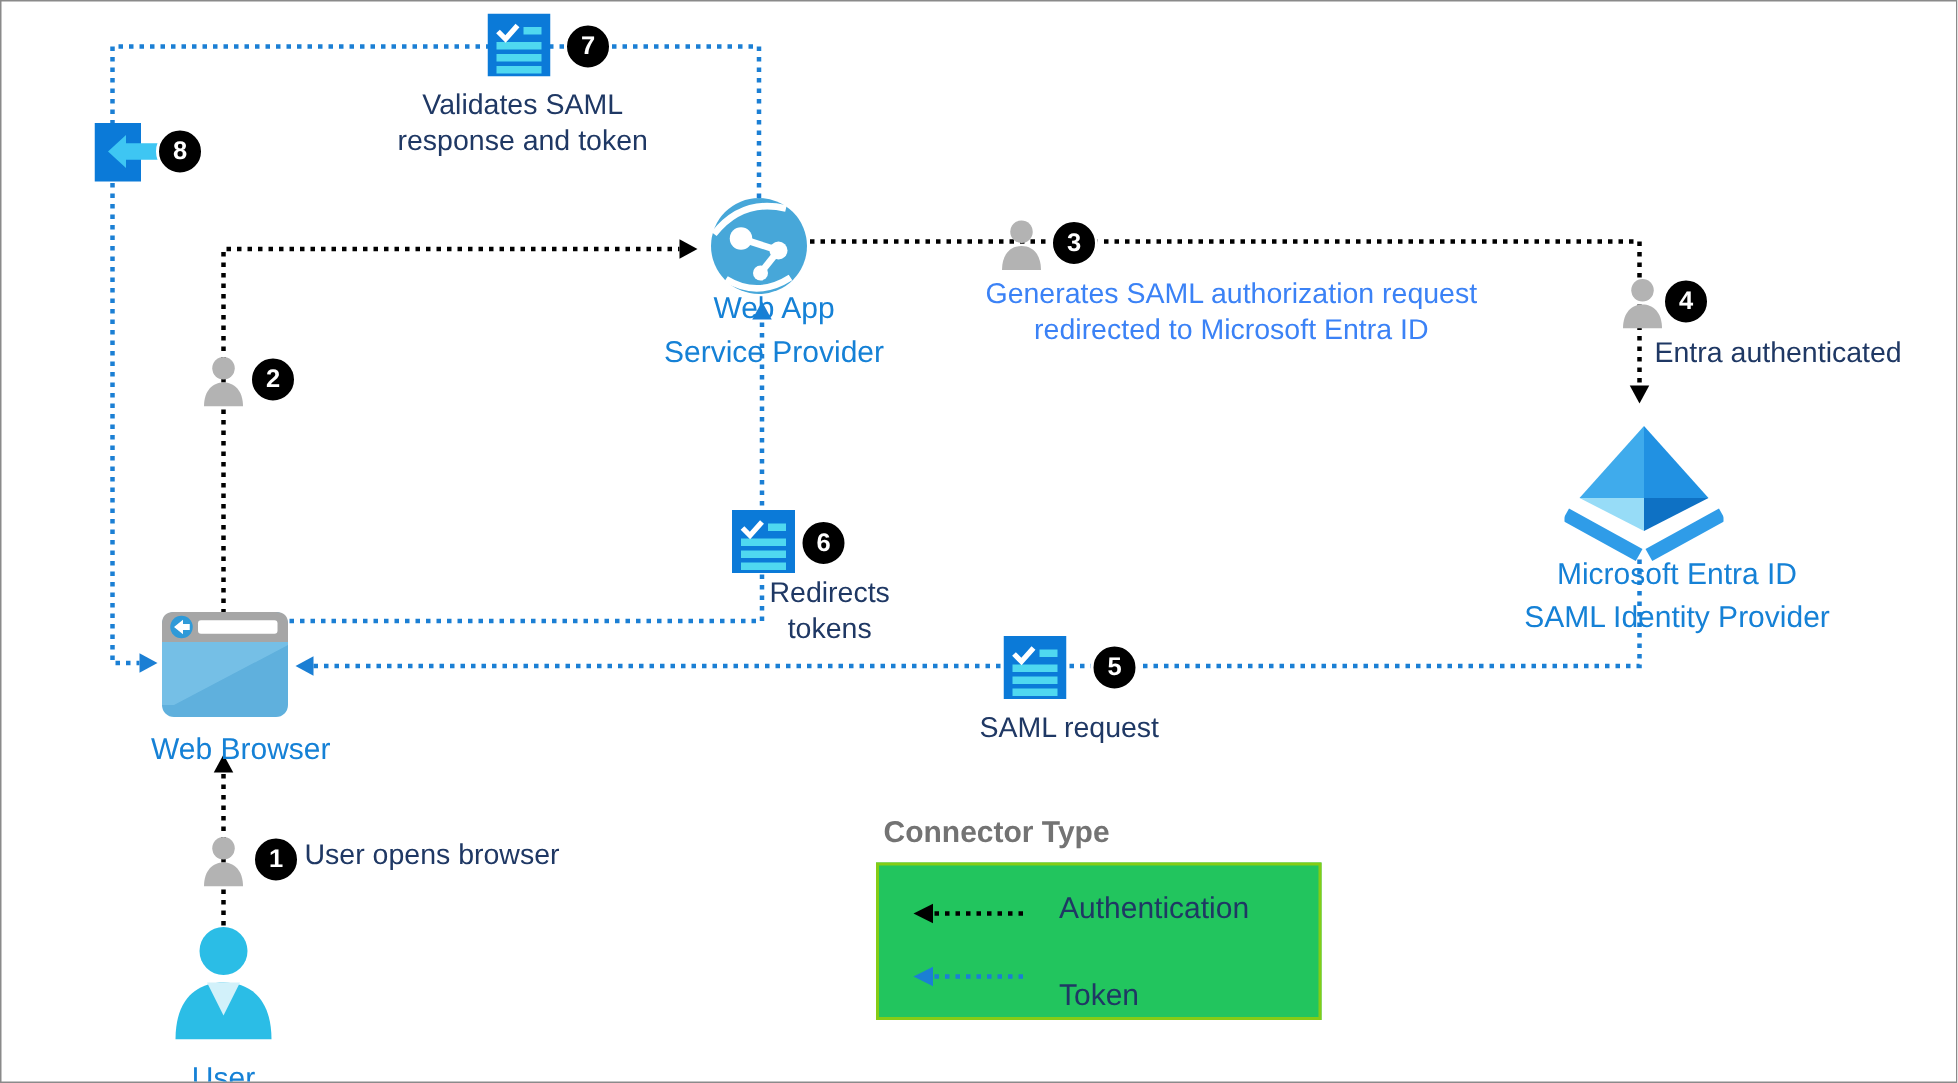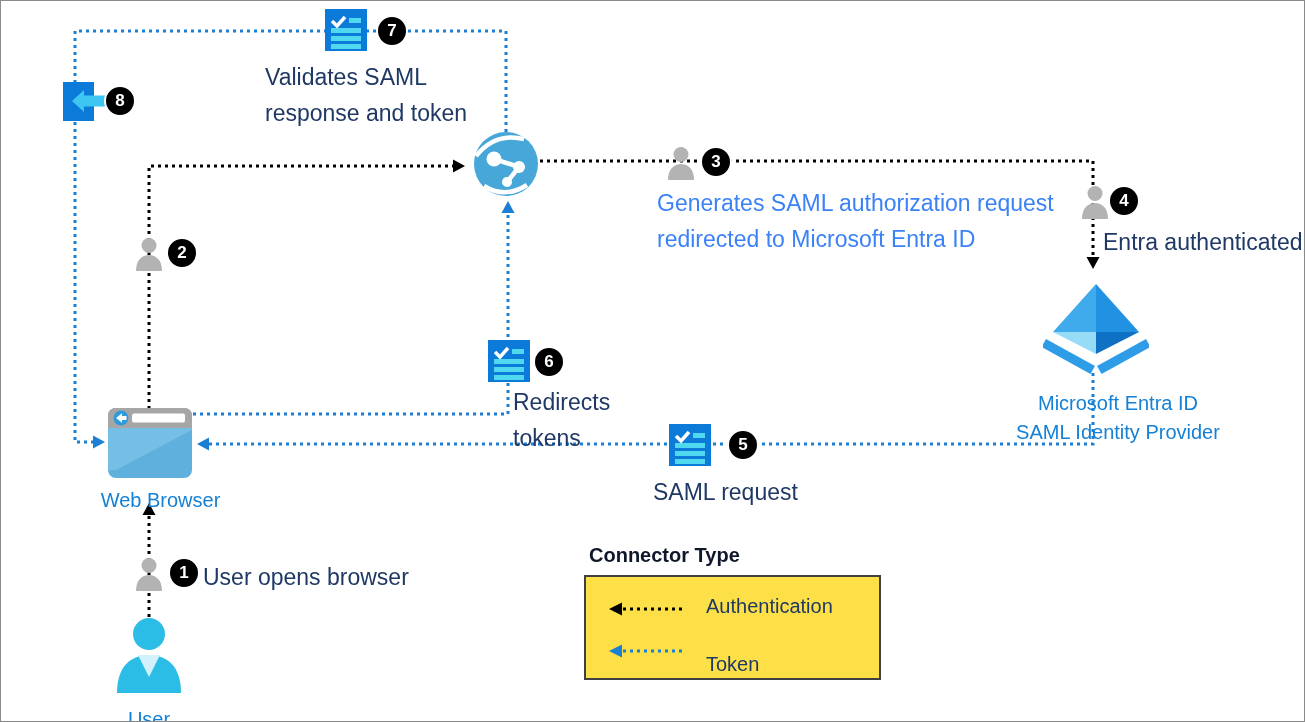--- a/index.html
+++ b/index.html
@@ -8,23 +8,24 @@
     width:1303px; height:720px;
     background:#ffffff;
     border:1px solid #8a8a8a;
     font-family:"Liberation Sans", sans-serif;
     overflow:hidden;
   }
   .abs { position:absolute; }
   svg.connectors { position:absolute; left:0; top:0; }
   .step-text {
     color:#1f3864;
-    font-size:23px;
-    line-height:36px;
+    font-size:19px;
+    line-height:24px;
     white-space:pre-line;
+    text-align:center;
   }
   .step-text.slate { color:#3b82f6; }
   .node-label {
     color:#1581d6;
     font-size:20px;
     line-height:29px;
     white-space:pre-line;
     text-align:center;
   }
   .badge {
@@ -35,27 +36,27 @@
     border-radius:50%;
     color:#ffffff;
     font-size:17px; font-weight:bold;
     display:flex; align-items:center; justify-content:center;
     box-sizing:content-box;
   }
   .legend-box {
     position:absolute;
     left:583px; top:574px;
     width:293px; height:101px;
-    border:2px solid #404040;
-    background:#fde047;
+    border:2px solid #84cc16;
+    background:#22c55e;
   }
   .legend-title {
     position:absolute;
     left:588px; top:543px;
-    color:#0f172a;
+    color:#737373;
     font-size:20px; font-weight:bold;
   }
   .legend-label {
     position:absolute;
     color:#1f3864;
     font-size:20px;
   }
 </style>
 </head>
 <body>
@@ -223,21 +224,23 @@
   <div class="abs step-text" style="left:264px; top:58px;">Validates SAML
 response and token</div>
   <div class="abs step-text slate" style="left:656px; top:184px;">Generates SAML authorization request
 redirected to Microsoft Entra ID</div>
   <div class="abs step-text" style="left:1102px; top:223px; white-space:nowrap;">Entra authenticated</div>
   <div class="abs step-text" style="left:512px; top:383px;">Redirects
 tokens</div>
   <div class="abs step-text" style="left:652px; top:473px;">SAML request</div>
   <div class="abs step-text" style="left:202px; top:558px;">User opens browser</div>
 
-  <div class="abs node-label" style="left:992px; top:388px; width:250px;text-align:center;">Microsoft Entra ID
+  <div class="abs node-label" style="left:415px; top:191px; width:200px;">Web App
+Service Provider</div>
+  <div class="abs node-label" style="left:992px; top:368px; width:250px;text-align:center;">Microsoft Entra ID
 SAML Identity Provider</div>
   <div class="abs node-label" style="left:92px; top:485px; width:135px;">Web Browser</div>
   <div class="abs node-label" style="left:111px; top:704px; width:74px;text-align:center;">User</div>
 
   <div class="legend-title">Connector Type</div>
   <div class="legend-box">
     <div class="abs" style="left:22px; top:25px;">
       <svg width="76" height="14" viewBox="0 0 76 14">
         <line x1="15" y1="7" x2="74" y2="7" stroke="#000000" stroke-width="3" stroke-dasharray="3 4"></line>
         <polygon points="1,7 14,0.5 14,13.5" fill="#000000"></polygon>

